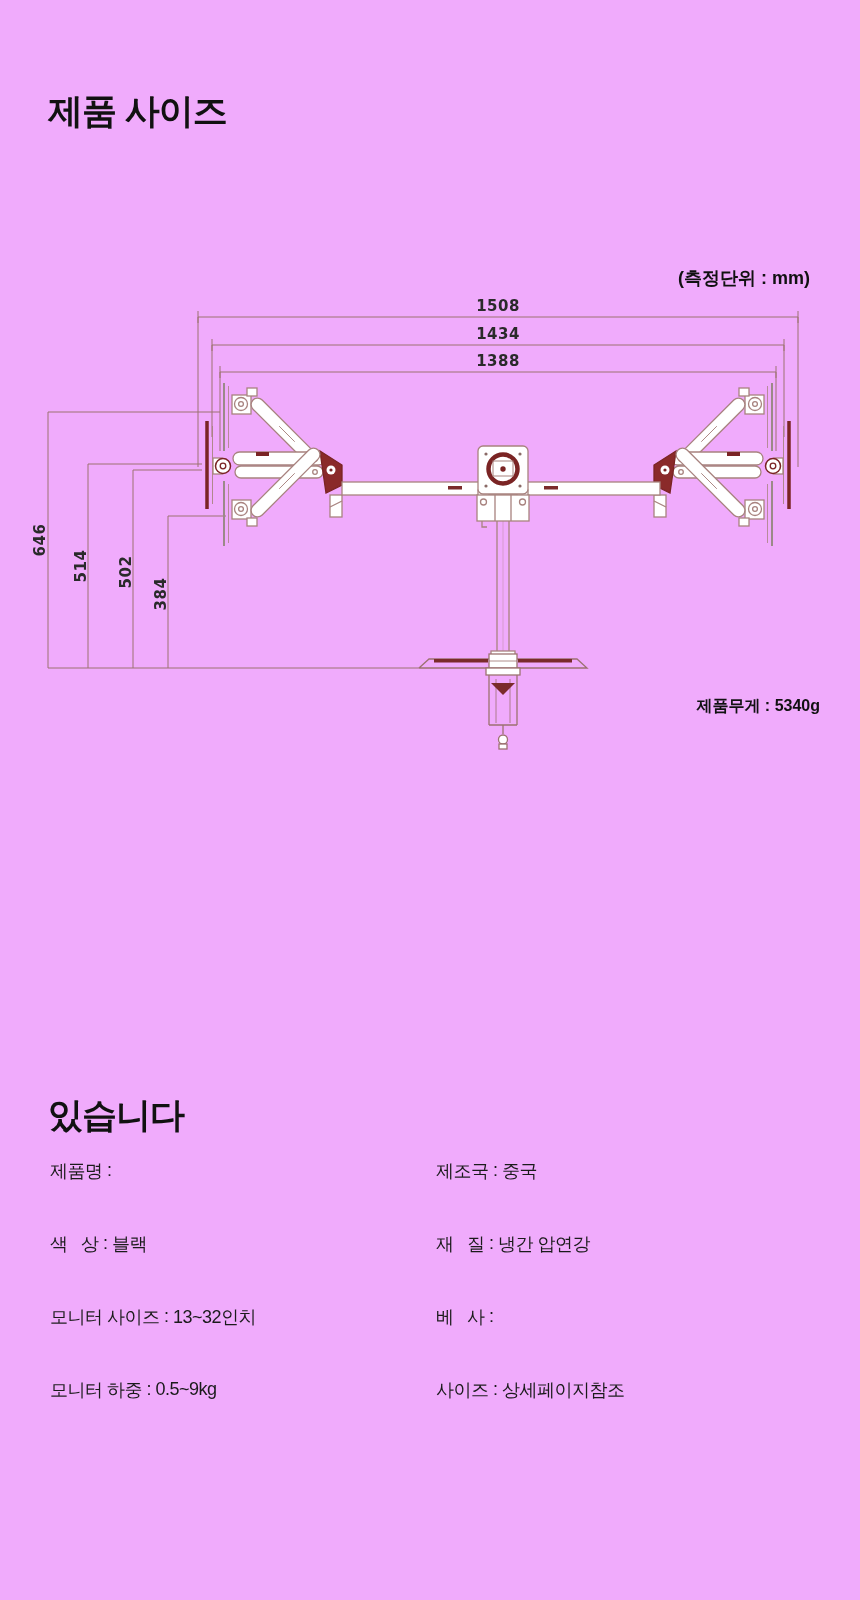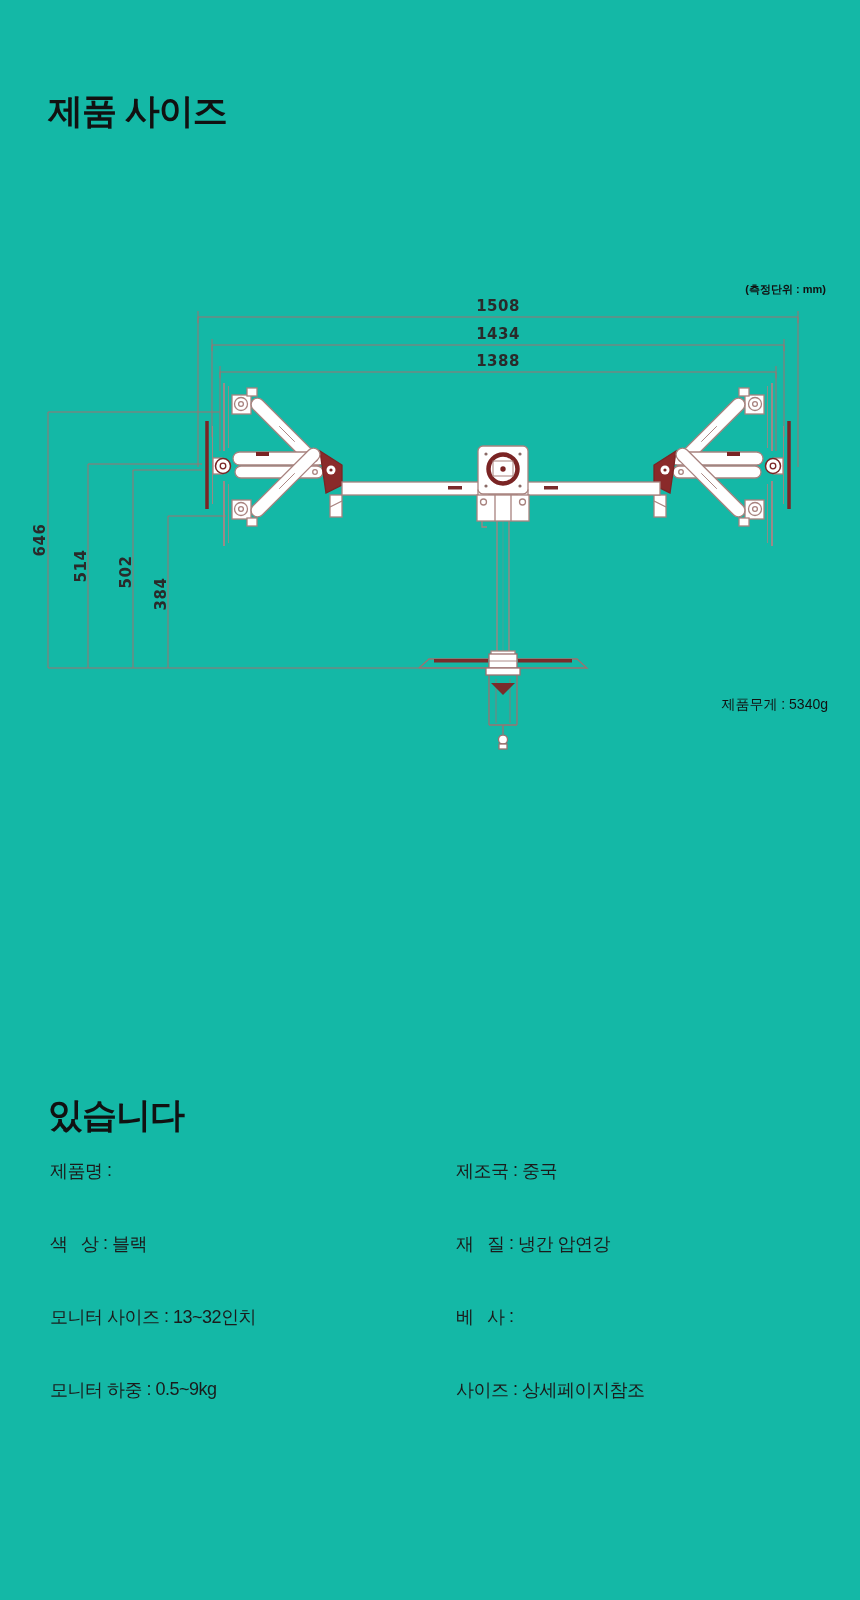--- a/index.html
+++ b/index.html
@@ -1,43 +1,43 @@
 <!DOCTYPE html>
 <html><head>
 <meta charset="utf-8">
 <style>
   html,body{margin:0;padding:0;background:#fff;}
   .page{
-    position:relative;width:860px;height:1600px;background:#14b8a6;
+    position:relative;width:860px;height:1600px;background:#f0abfc;
     font-family:"Liberation Sans","DejaVu Sans",sans-serif;color:#1f1f1f;overflow:hidden;
   }
   .section-title{
     position:absolute;left:48px;font-size:35px;font-weight:600;
     letter-spacing:-1px;color:#111;white-space:pre;
   }
   #size-title{top:88px;}
   #info-title{top:1092px;}
   .unit-note{
-    position:absolute;top:266px;right:34px;font-size:11px;font-weight:600;color:#111;margin-top:16px;
+    position:absolute;top:266px;right:50px;font-size:18px;font-weight:600;color:#111;
   }
   .weight-note{
-    position:absolute;top:696px;right:32px;font-size:14px;font-weight:400;color:#111;
+    position:absolute;top:696px;right:40px;font-size:16px;font-weight:700;color:#111;
   }
   .disclaimer{
     position:absolute;top:790px;left:77px;width:760px;text-align:center;
     font-size:17px;color:#2b2b2b;letter-spacing:-0.3px;
   }
   .diagram{position:absolute;top:255px;left:0;}
   .dim-num{
     font-family:"DejaVu Sans","Liberation Sans",sans-serif;
     font-size:15px;font-weight:700;fill:#2a2a2a;letter-spacing:0.5px;
   }
   .info-col{position:absolute;top:1134px;font-size:18px;color:#1b1b1b;}
   .info-col.left{left:50px;}
-  .info-col.right{left:456px;}
+  .info-col.right{left:436px;}
   .info-row{height:73px;display:flex;align-items:center;white-space:pre;letter-spacing:-0.5px;}
   .info-label{white-space:pre;}
   .info-sep{white-space:pre;}
 </style>
 </head>
 <body>
 
 <div class="page">
 
   <div id="size-title" class="section-title">제품 사이즈</div>

